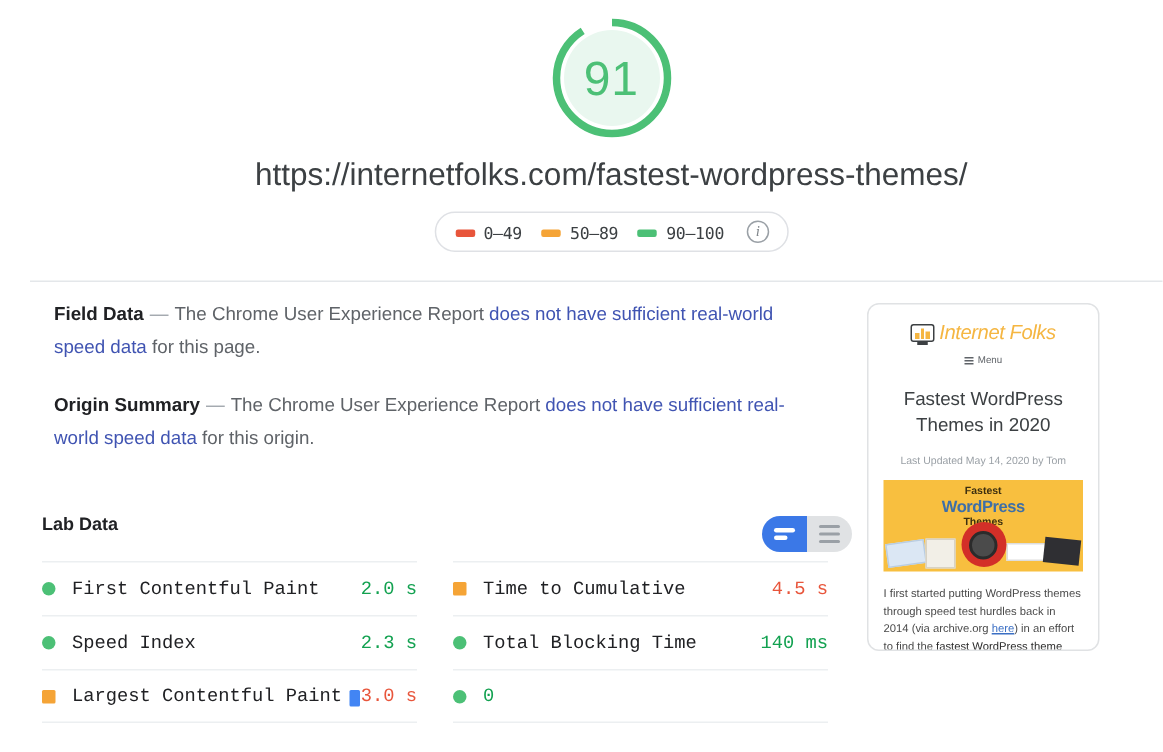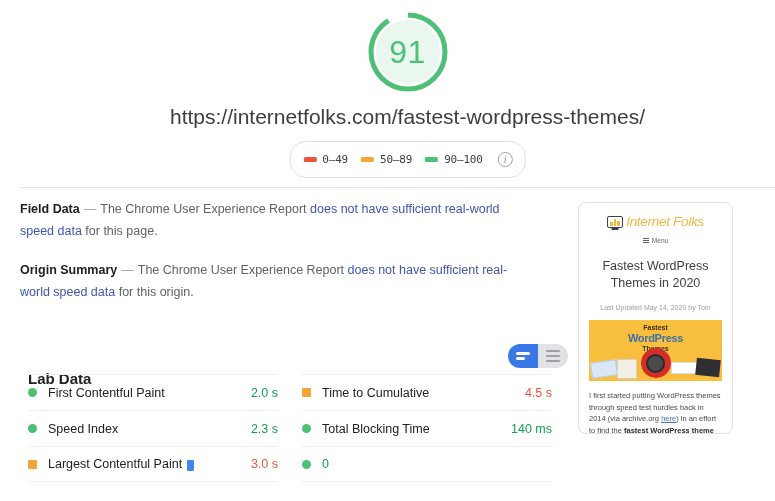--- a/index.html
+++ b/index.html
@@ -36,23 +36,23 @@
 
   .url-line {
     position:absolute; left:0; top:105px; width:775px;
     text-align:center;
     font-size:21px; color:#3c4043; font-weight:400;
     white-space:nowrap;
   }
 
   .legend {
     position:absolute; left:50%; top:141px; transform:translateX(-50%);
-    display:flex; align-items:center; gap:13px;
+    display:flex; align-items:flex-end; gap:13px;
     border:1px solid #dfe1e5; border-radius:16px;
-    padding:5px 12px 5px 13px; background:#fff; height:37px;
+    padding:5px 12px 5px 13px; background:#fff; height:27px;
   }
   .legend-item { display:flex; align-items:center; gap:6px; }
   .legend-swatch { width:13px; height:5px; border-radius:1.5px; display:block; }
   .legend-label {
     font-family:"DejaVu Sans Mono", monospace;
     font-size:11px; color:#3c4043; letter-spacing:-0.2px;
   }
   .info-icon {
     width:15px;height:15px;border-radius:50%;
     border:1.2px solid #9aa0a6; color:#80868b;
@@ -60,51 +60,51 @@
     font-family:"Liberation Serif", serif; font-style:italic;
     margin-left:2px;
   }
 
   
   .body { position:absolute; left:0; top:189px; width:775px; height:312px; background:#fff; }
 
   .left-col { position:absolute; left:0; top:0; width:570px; height:312px; }
 
   .para {
-    position:absolute; left:20px; width:500px;
+    position:absolute; left:36px; width:500px;
     font-size:12.5px; line-height:22px; color:#5f6368;
   }
   .para.fd { top:9px; }
   .para.os { top:70px; }
   .para b { color:#202124; font-weight:700; font-size:12.5px; }
   .dash { color:#9aa0a6; padding:0 4px; }
   .link { color:#4054b2; text-decoration:none; }
 
   .lab-head {
     position:absolute; left:28px; top:153px;
-    font-size:15px; font-weight:700; color:#202124;margin-top:28px;
+    font-size:12px; font-weight:700; color:#202124;
   }
 
   .toggle {
     position:absolute; left:508px; top:344px;
     display:flex; width:60px; height:24px; border-radius:12px; overflow:hidden;
   }
   .toggle-btn { width:30px; height:24px; display:flex; align-items:center; justify-content:center; }
   .toggle-btn.on { background:#3b78e7; }
   .toggle-btn.off { background:#e0e2e4; }
   .tg-lines { display:flex; flex-direction:column; gap:2.5px; }
   .tg-lines span { display:block; height:2.5px; border-radius:1.5px; }
   .tg-lines.white span { background:#fff; }
   .tg-lines.gray span { background:#9aa0a6; }
 
   .metrics {
     position:absolute; left:28px; top:185px; width:524px;
     display:flex; gap:24px;
   }
-  .mcol { width:250px; }
+  .mcol { width:250px;font-family:Liberation Mono, monospace; }
   .mrow {
     display:flex; align-items:center; height:36px;
     border-top:1px solid #eceff1;
     font-size:12.5px;
   }
   .mrow:last-child { border-bottom:1px solid #eceff1; }
   .mshape { width:9px; height:9px; flex:0 0 9px; margin-right:11px; }
   .mshape.pass { background:#4cc076; border-radius:50%; }
   .mshape.avg  { background:#f5a436; border-radius:1px; }
   .mname { color:#202124; font-weight:400; flex:1; white-space:nowrap; display:flex; align-items:center; }
@@ -166,21 +166,21 @@
     background:#4b4b4b; border:2px solid #2b2b2b;
   }
   .tf-shape { position:absolute; bottom:0; }
   .tf-s1 { left:2px; bottom:4px; width:26px;height:16px;background:#dbe7f4;transform:rotate(-8deg); border:1px solid #b9cde2;}
   .tf-s2 { left:28px; bottom:2px; width:20px;height:20px;background:#f2efe7;border:1px solid #d8d2c4;}
   .tf-s3 { left:82px; bottom:7px; width:28px;height:12px;background:#ffffff;border:1px solid #ddd;}
   .tf-s4 { right:2px; bottom:5px; width:24px;height:17px;background:#2f2f33;transform:rotate(6deg);}
   .tp-body {
     margin-top:9px; font-size:7.5px; line-height:11.5px; color:#4a4a4a;
   }
-  .tp-body b { font-weight:700; color:#2b2b2b; }
+  .tp-body b { font-weight:400; color:#2b2b2b; }
   .tp-body a { color:#3b6fc4; text-decoration:underline; }
 </style>
 </head>
 <body>
 
 <div class="page">
 
   <div class="header">
 
     <div class="gauge-wrap">

